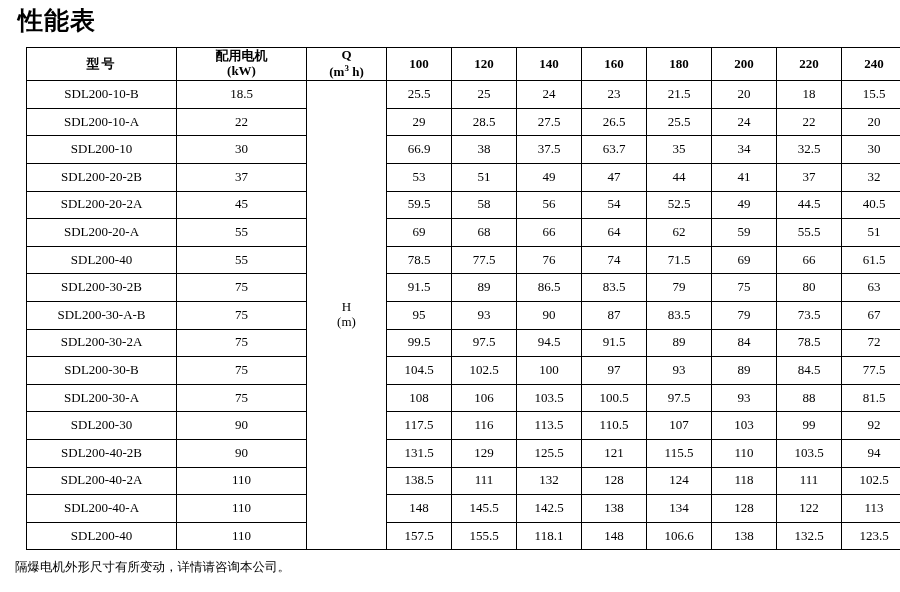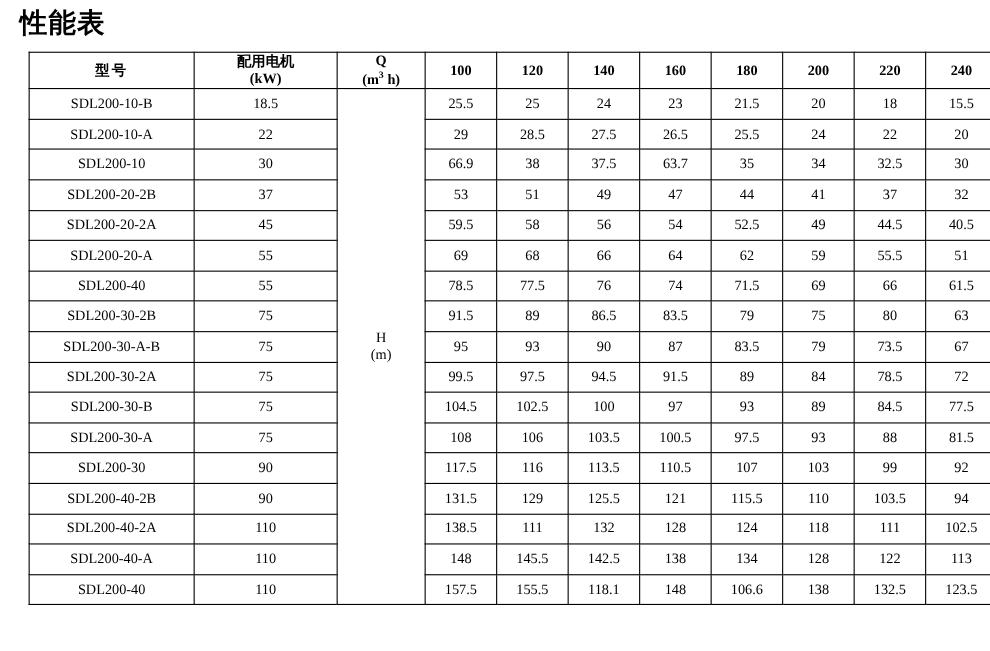--- a/index.html
+++ b/index.html
@@ -331,14 +331,15 @@
         <td>118.1</td>
         <td>148</td>
         <td>106.6</td>
         <td>138</td>
         <td>132.5</td>
         <td>123.5</td>
       </tr>
     </tbody>
   </table>
 
+  <div class="sub-note">隔爆电机外形尺寸有所变动，详情请咨询本公司。</div>
 
 </div>
 
 </body></html>

